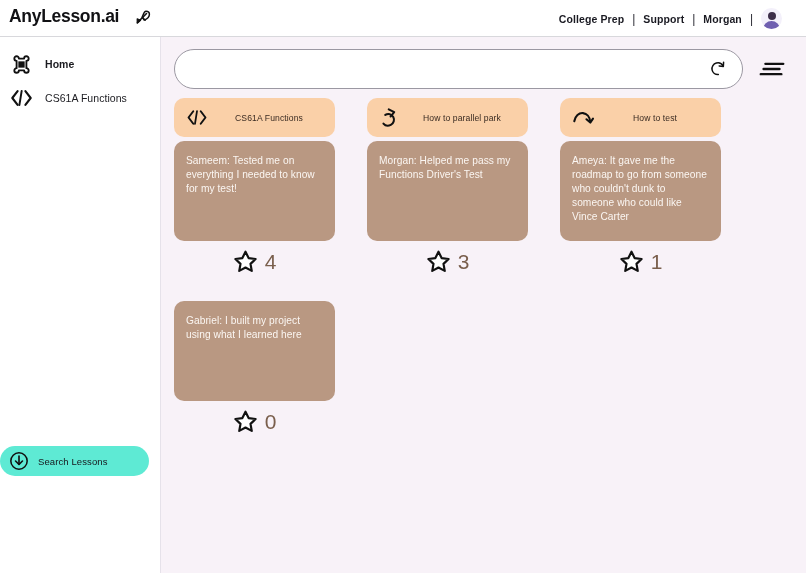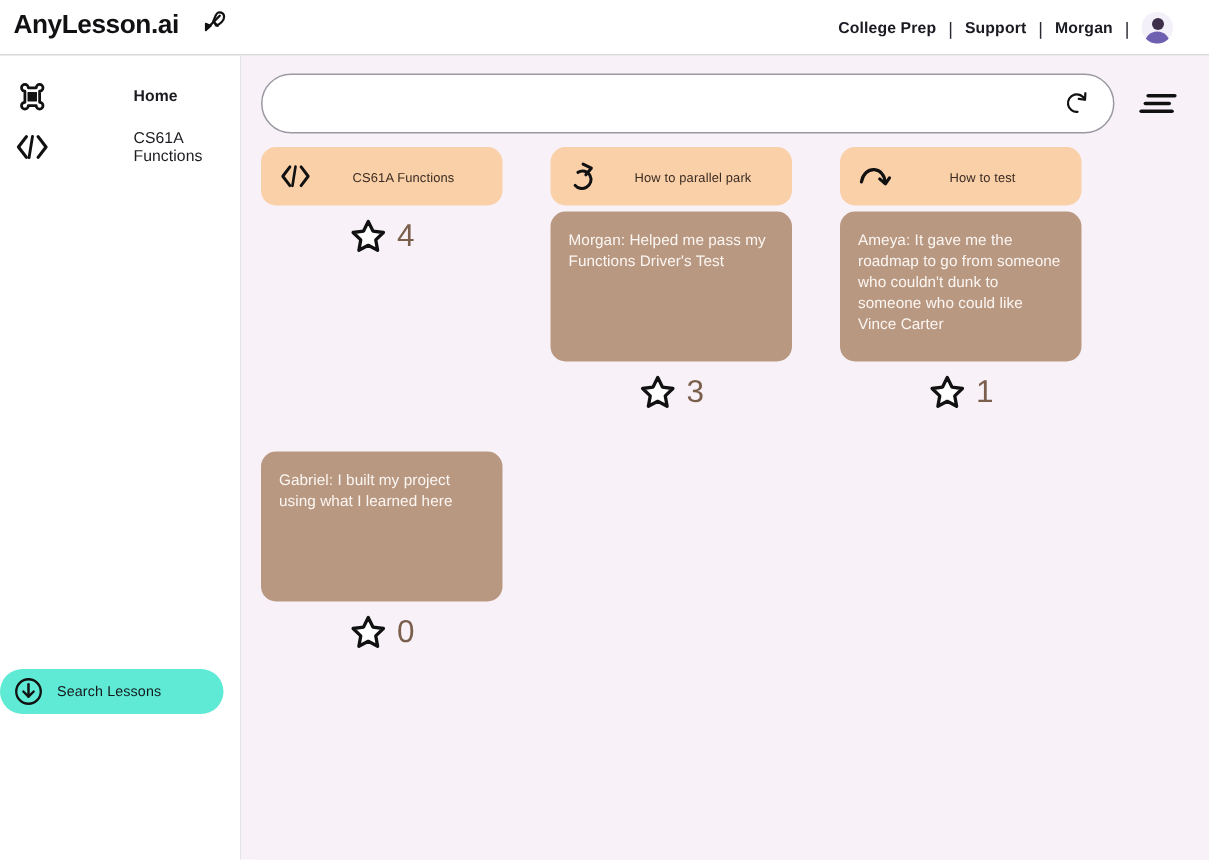--- a/index.html
+++ b/index.html
@@ -22,21 +22,21 @@
     border-bottom: 1px solid #d8d8dc;
     display: flex;
     align-items: center;
     z-index: 5;
   }
   .brand {
     position: absolute;
     left: 9px;
     top: 6px;
     display: flex;
-    align-items: center;
+    align-items: flex-end;
     gap: 16px;
   }
   .brand-text {
     font-size: 17.5px;
     font-weight: bold;
     letter-spacing: -0.3px;
     color: #111114;
   }
   .brand-mark {
     margin-left: -2px;
@@ -114,21 +114,20 @@
     width: 26px;
     display: flex;
     align-items: center;
     justify-content: center;
     flex: 0 0 26px;
   }
   .nav-label {
     font-size: 10.5px;
     color: #1b1b20;
     letter-spacing: 0.05px;
-    margin-left: 44px;
   }
   .nav-label.active { font-weight: bold; }
 
   .search-lessons-btn {
     position: absolute;
     left: 0;
     top: 409px;
     width: 149px;
     height: 30px;
     border-radius: 15px;
@@ -360,20 +359,23 @@
       <div class="card-header">
         <span class="card-header-icon">
           <svg width="22" height="19" viewBox="0 0 26 22">
             <path d="M8.6 3.6 L3 11 L8.6 18.4" fill="none" stroke="#111" stroke-width="2.3" stroke-linecap="round" stroke-linejoin="round"></path>
             <path d="M13 3.4 L10.6 18.6" stroke="#111" stroke-width="2.1" stroke-linecap="round"></path>
             <path d="M17.4 3.6 L23 11 L17.4 18.4" fill="none" stroke="#111" stroke-width="2.3" stroke-linecap="round" stroke-linejoin="round"></path>
           </svg>
         </span>
         <span class="card-header-title">CS61A Functions</span>
       </div>
+      <div class="card-body">
+        <div class="card-body-text">Sameem: Tested me on everything I needed to know for my test!</div>
+      </div>
       <div class="card-footer">
         <span style="display:flex;align-items:center;">
           <svg width="25" height="25" viewBox="0 0 24 24">
             <path d="M12 2.6 L15 8.7 L21.7 9.6 L16.8 14.3 L18 21 L12 17.8 L6 21 L7.2 14.3 L2.3 9.6 L9 8.7 Z" fill="#ffffff" stroke="#111" stroke-width="2.1" stroke-linejoin="round"></path>
           </svg>
         </span>
         <span class="star-count">4</span>
       </div>
     </div>
 

